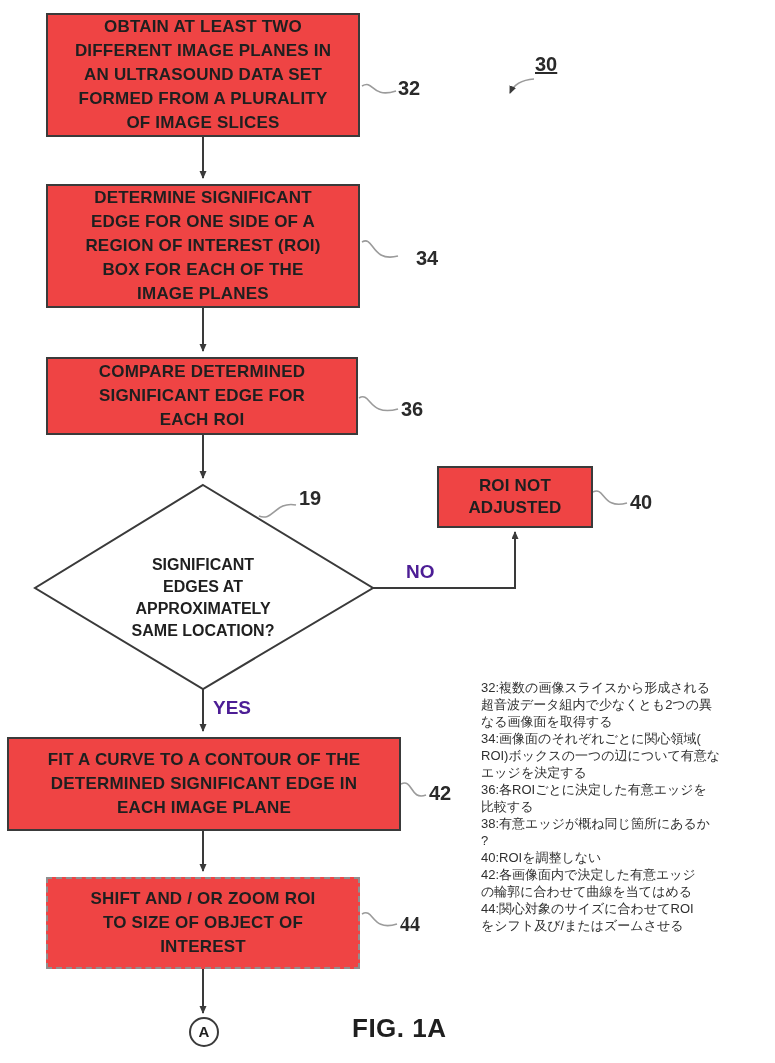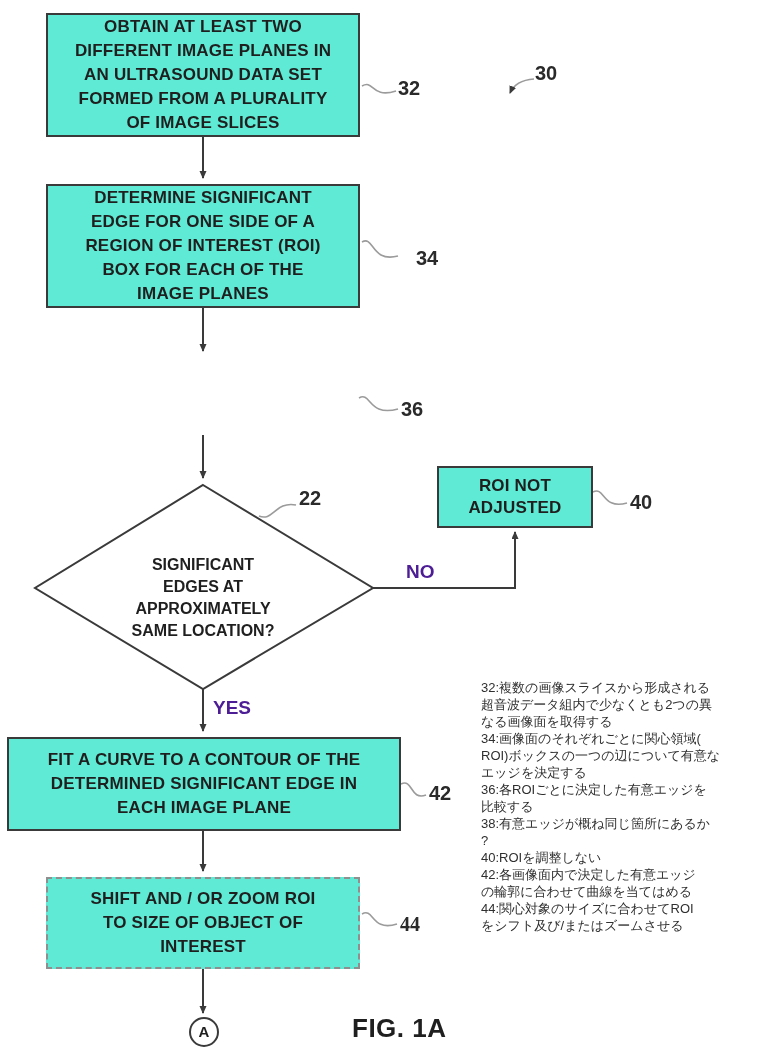--- a/index.html
+++ b/index.html
@@ -9,21 +9,21 @@
     background:#ffffff;
     font-family:"Liberation Sans", sans-serif;
     color:#1f1f1f;
     overflow:hidden;
   }
   .layer{position:absolute;left:0;top:0;}
   .node{
     position:absolute;
     box-sizing:border-box;
     border:2px solid #3a3a3a;
-    background:#5eead4;
+    background:#ef4444;
     display:flex;align-items:center;justify-content:center;
     text-align:center;
   }
   .node.dashed{border:2px dashed #8f8f8f;}
   .node-text{
     white-space:pre-line;
     font-weight:700;
     font-size:17px;
     line-height:24px;
     letter-spacing:0.2px;
@@ -111,20 +111,25 @@
   </div>
 
   <div class="node" style="left:46px;top:184px;width:314px;height:124px;">
     <span class="node-text">DETERMINE SIGNIFICANT
 EDGE FOR ONE SIDE OF A
 REGION OF INTEREST (ROI)
 BOX FOR EACH OF THE
 IMAGE PLANES</span>
   </div>
 
+  <div class="node" style="left:46px;top:357px;width:312px;height:78px;">
+    <span class="node-text">COMPARE DETERMINED
+SIGNIFICANT EDGE FOR
+EACH ROI</span>
+  </div>
 
   <div class="diamond-text" style="left:103px;top:532px;width:200px;height:110px;">
     <span>SIGNIFICANT
 EDGES AT
 APPROXIMATELY
 SAME LOCATION?</span>
   </div>
 
   <div class="node" style="left:437px;top:466px;width:156px;height:62px;">
     <span class="node-text" style="line-height:22px;">ROI NOT
@@ -137,24 +142,24 @@
 EACH IMAGE PLANE</span>
   </div>
 
   <div class="node dashed" style="left:46px;top:877px;width:314px;height:92px;">
     <span class="node-text">SHIFT AND / OR ZOOM ROI
 TO SIZE OF OBJECT OF
 INTEREST</span>
   </div>
 
   <span class="ref" style="left:398px;top:77px;">32</span>
-  <span class="ref" style="left:535px;top:62px;">30</span>
+  <span class="ref" style="left:535px;top:53px;text-decoration:underline;">30</span>
   <span class="ref" style="left:400px;top:247px;margin-left:16px;">34</span>
   <span class="ref" style="left:401px;top:398px;">36</span>
-  <span class="ref" style="left:299px;top:487px;">22</span>
+  <span class="ref" style="left:299px;top:487px;">19</span>
   <span class="ref" style="left:630px;top:491px;">40</span>
   <span class="ref" style="left:429px;top:782px;">42</span>
   <span class="ref" style="left:400px;top:913px;font-family:Liberation Serif, serif;">44</span>
 
   <span class="branch" style="left:406px;top:562px;">NO</span>
   <span class="branch" style="left:213px;top:698px;">YES</span>
 
   <span class="connector-label" style="left:190px;top:1022px;">A</span>
 
   <div class="caption" style="left:352px;top:1013px;">FIG. 1A</div>

